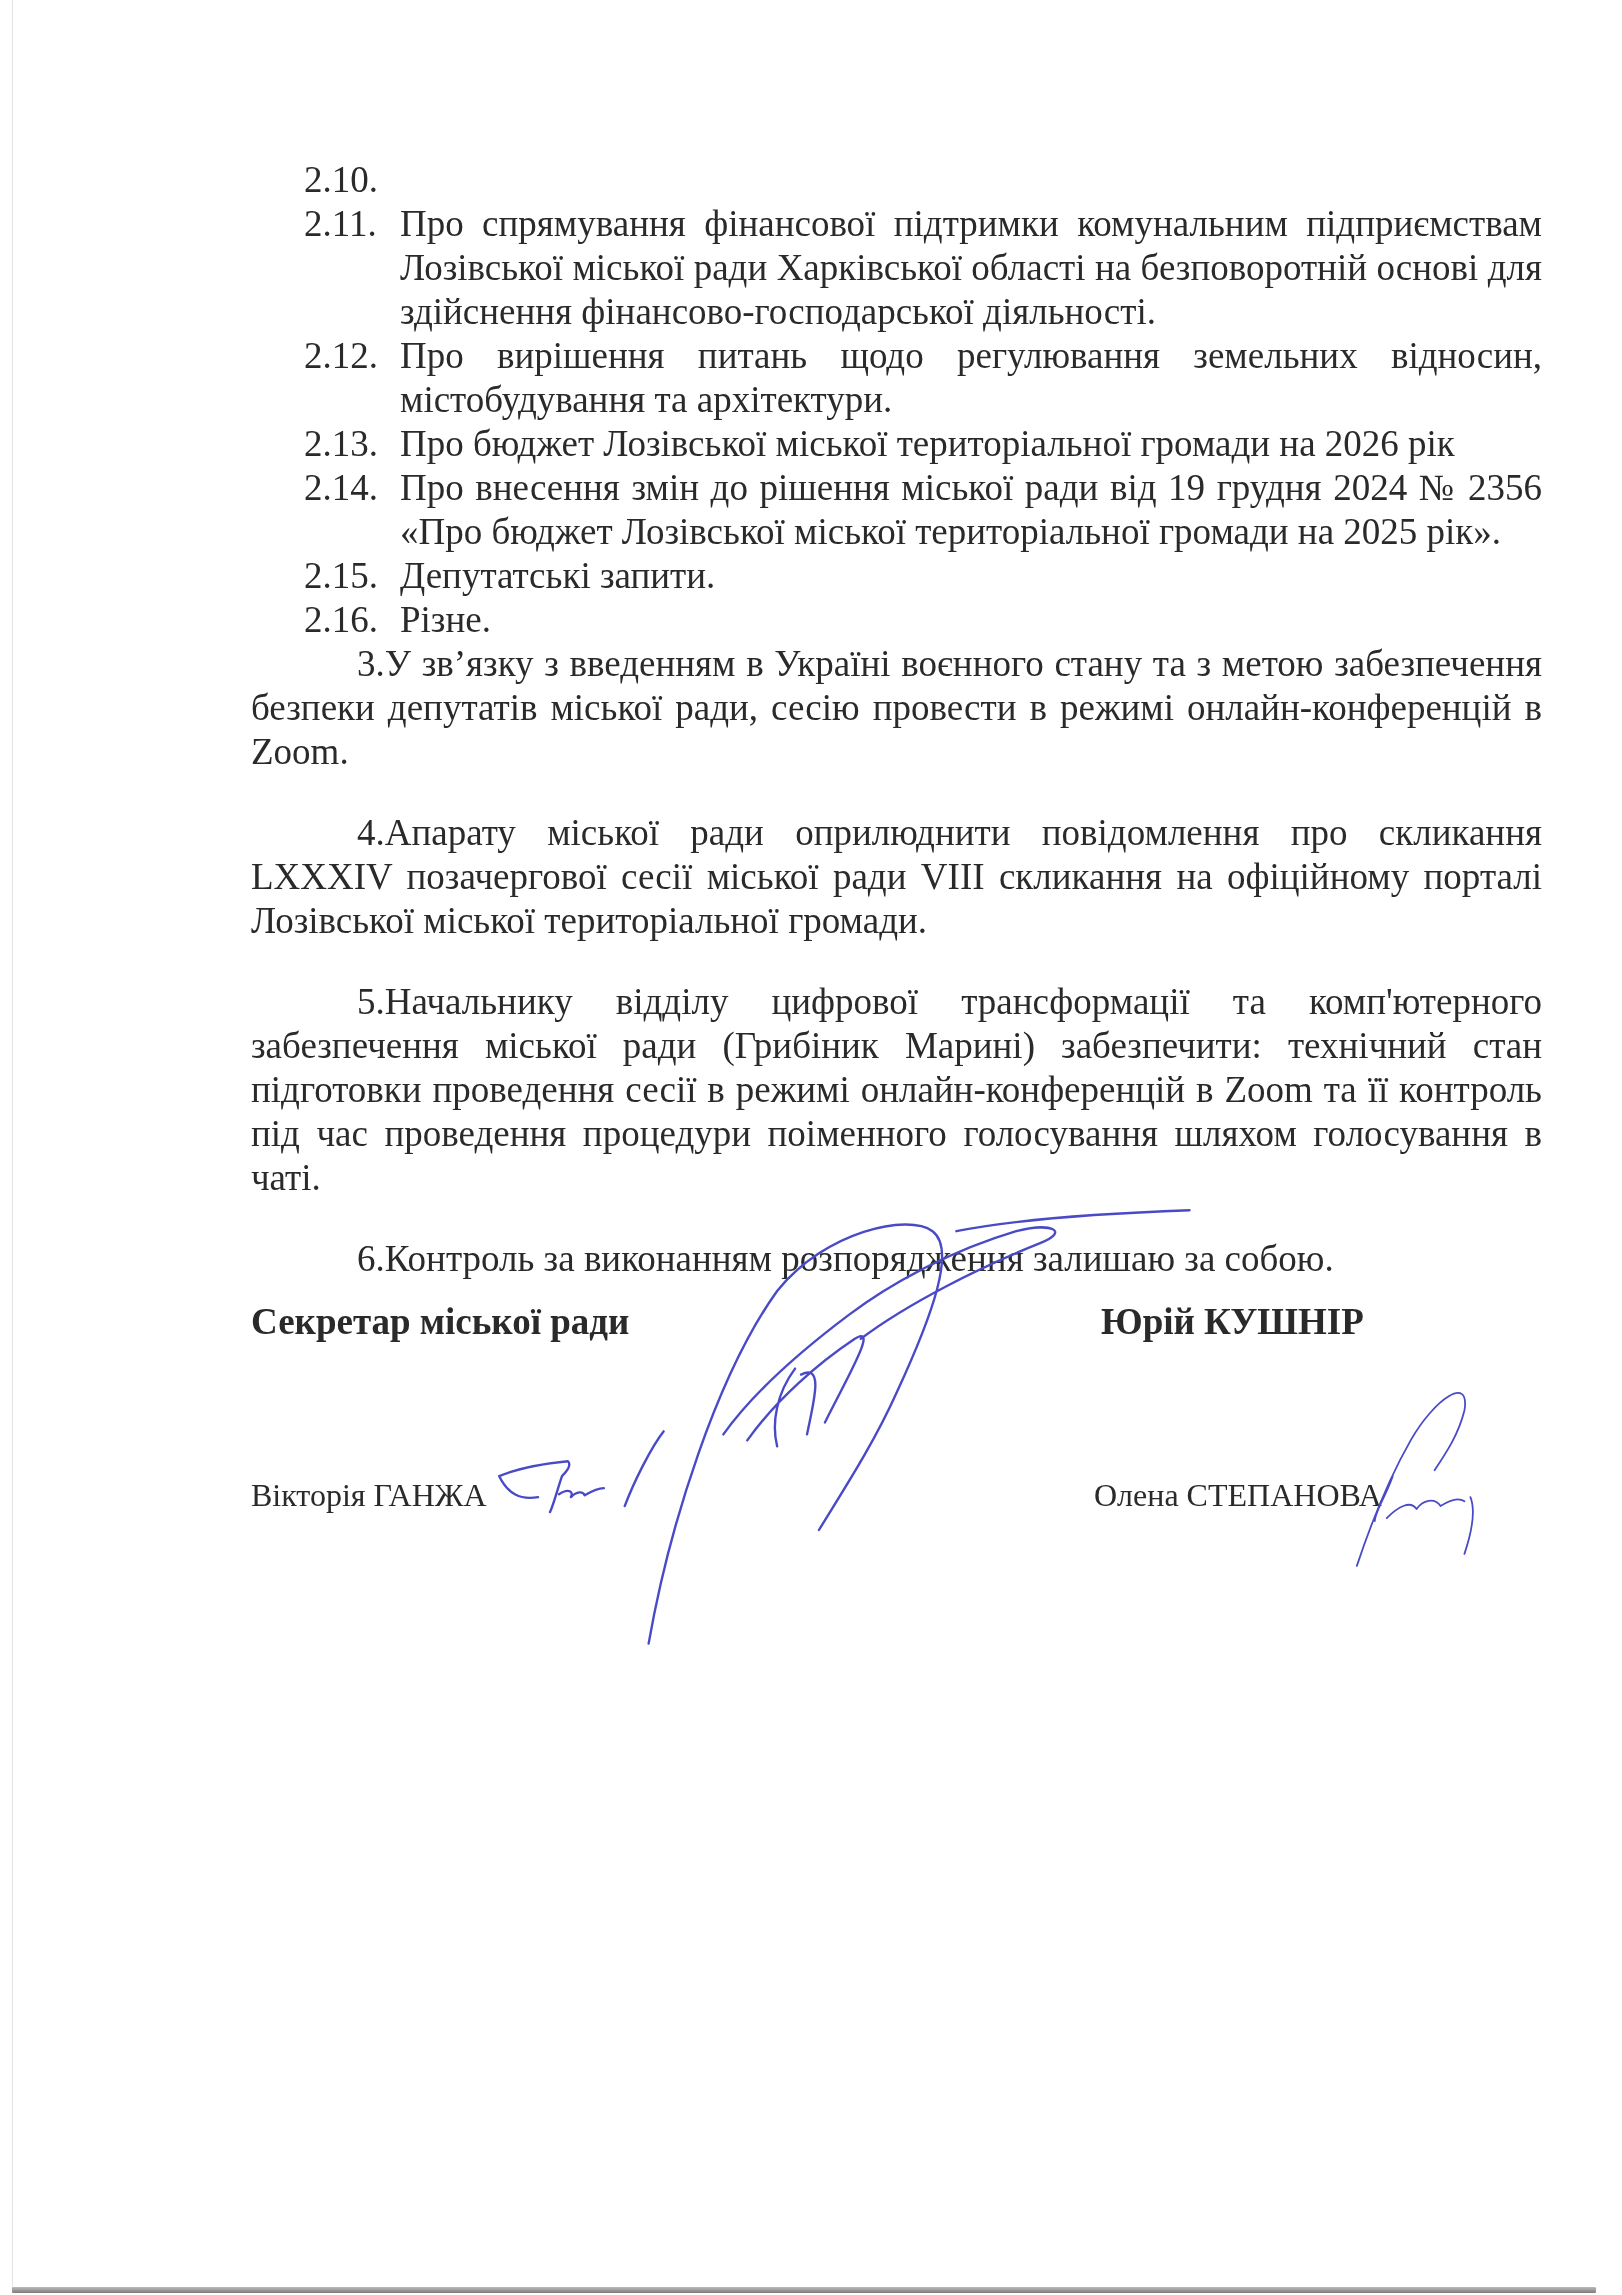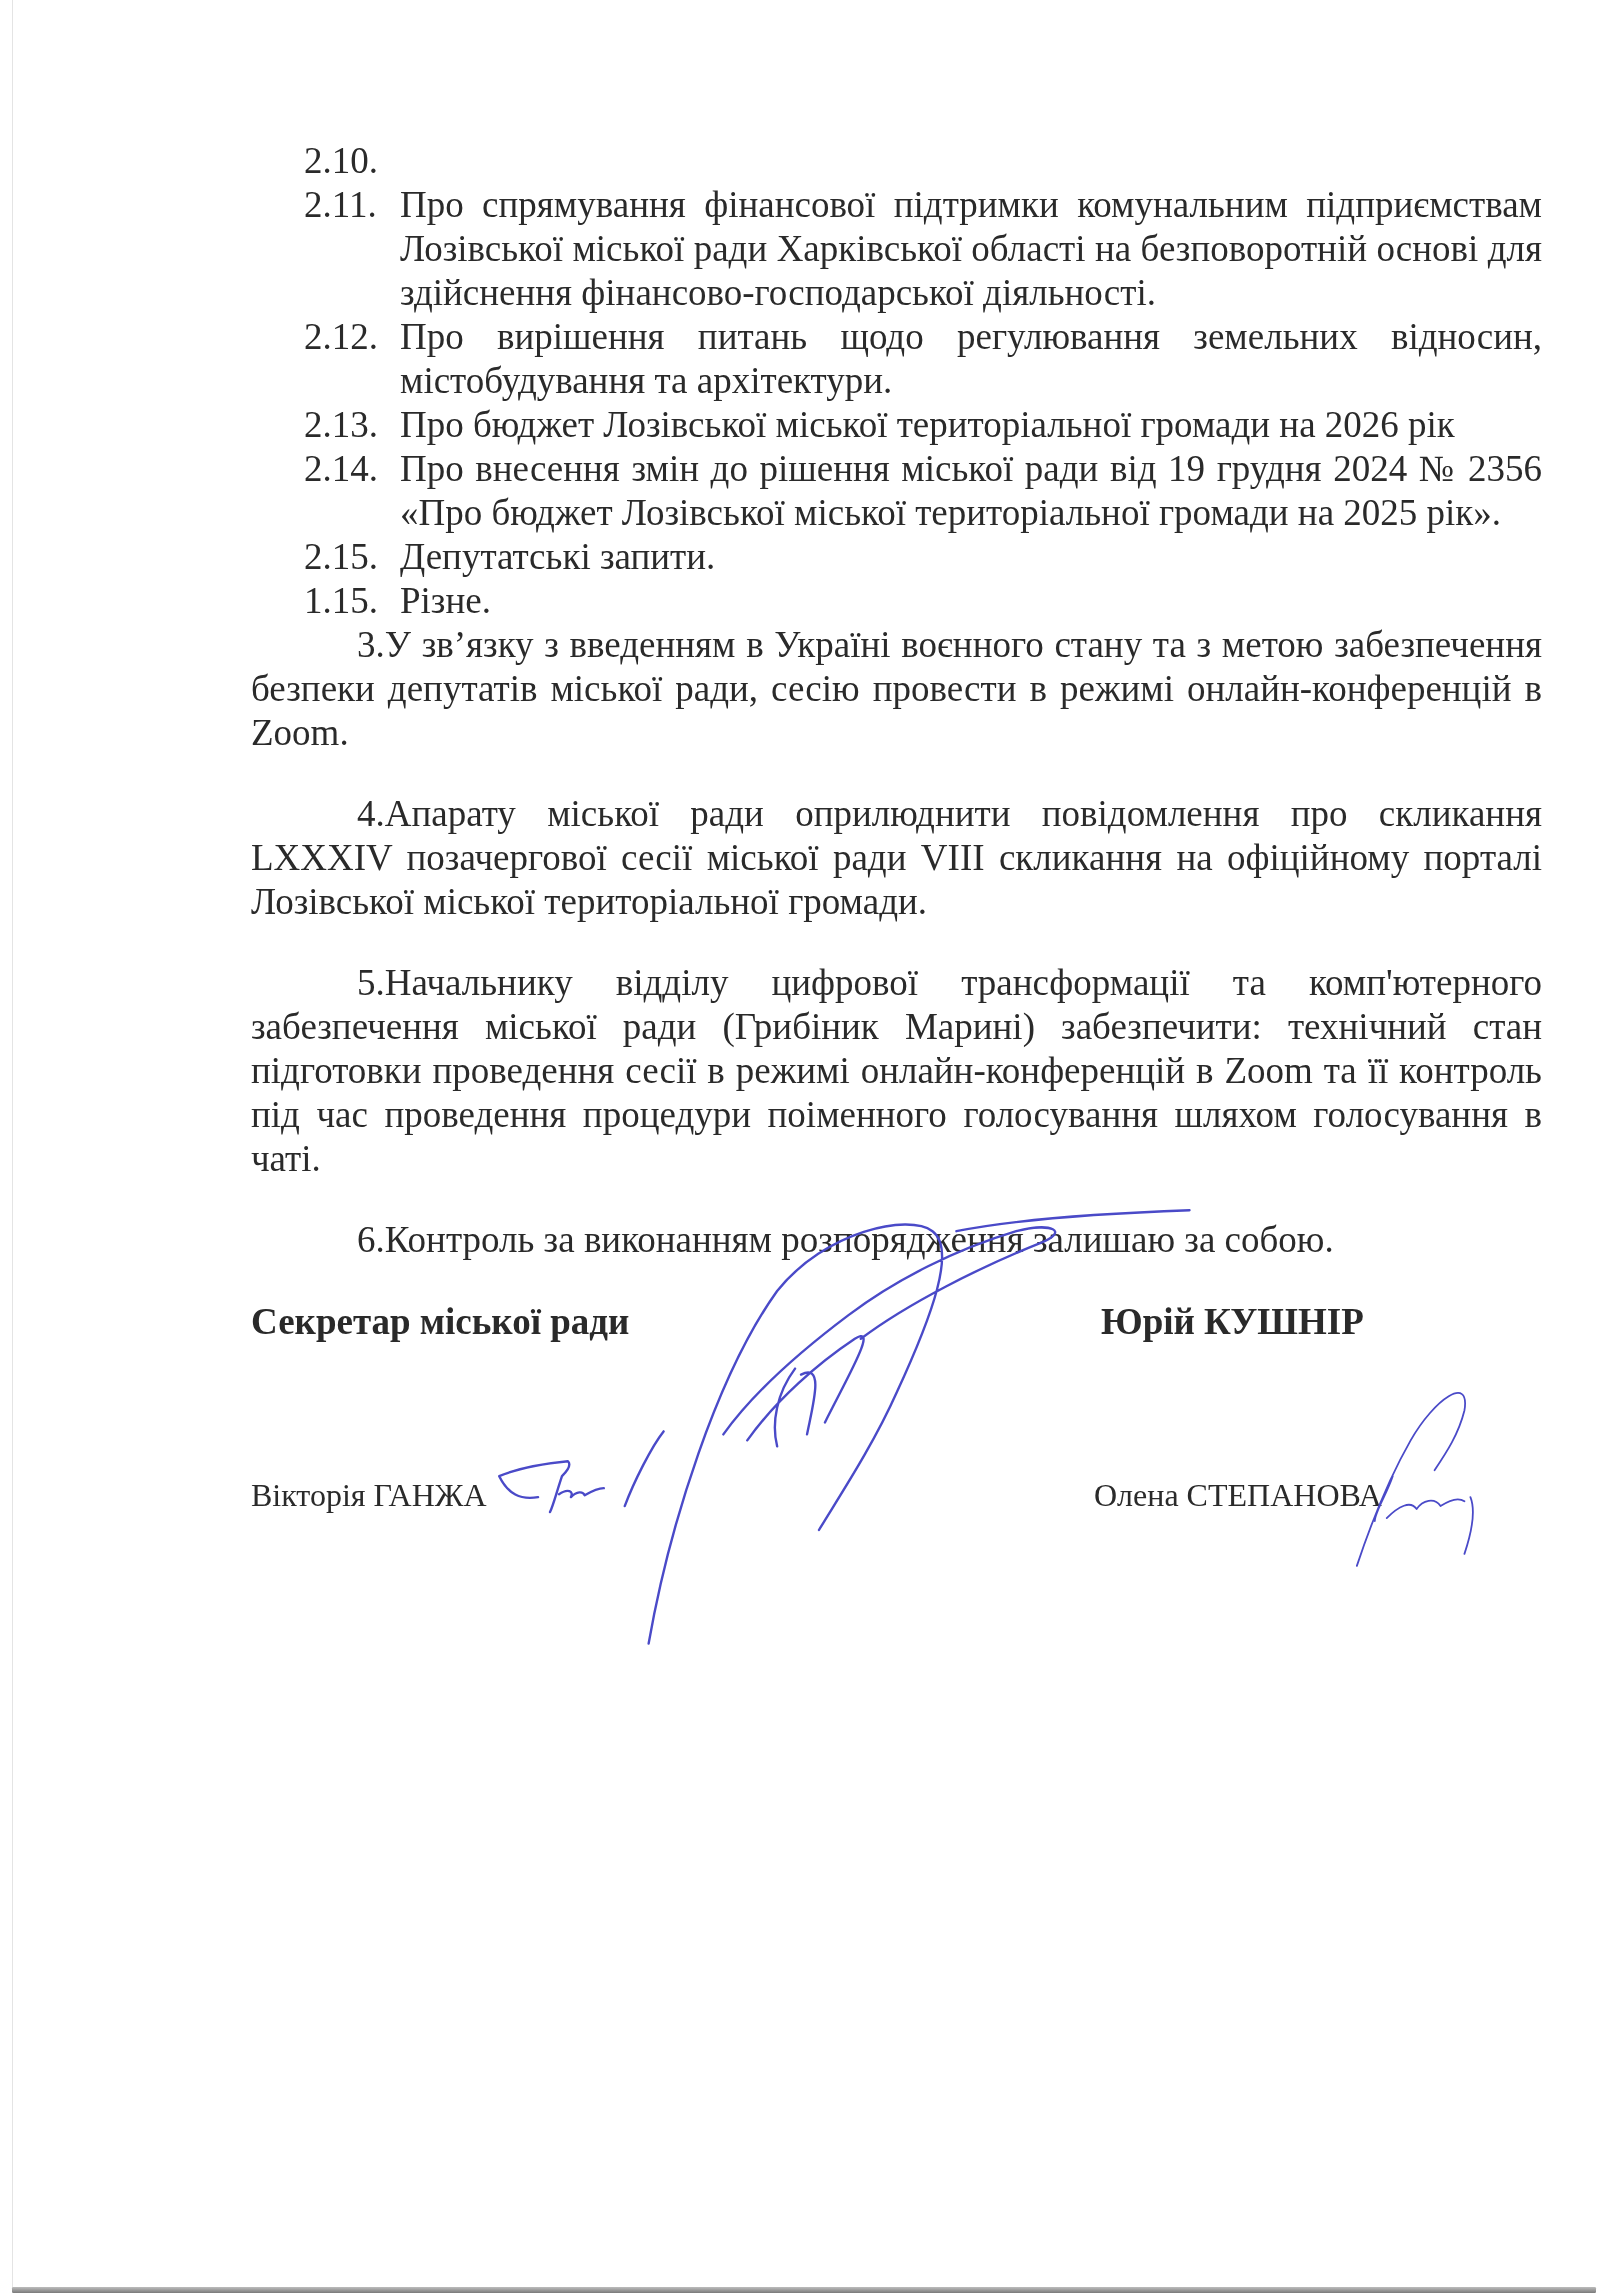--- a/index.html
+++ b/index.html
@@ -1,21 +1,21 @@
 <!DOCTYPE html>
 <html style="font-size:9.6px"><head>
 <meta charset="utf-8">
 <style>
   html, body { margin: 0; padding: 0; background: #ffffff; }
   body { width: 1623px; height: 2295px; position: relative; overflow: hidden;
          font-family: "Liberation Serif", "DejaVu Serif", serif; color: #2a2a2a; }
   .page-edge-left { position: absolute; left: 12px; top: 0; width: 1.2px; height: 2290px; background: #e4e4e4; }
   .page-edge-bottom { position: absolute; left: 12px; top: 2287px; width: 1584px; height: 6px;
          background: linear-gradient(#bdbdbd, #7a7a7a); border-radius: 1.2px; }
-  .body-text { position: absolute; left: 251px; top: 139px; width: 1291px; font-size: 37px; line-height: 44px; }
+  .body-text { position: absolute; left: 251px; top: 158px; width: 1291px; font-size: 37px; line-height: 44px; }
   .sub-item { display: flex; }
   .sub-item .num { width: 149px; padding-left: 53px; box-sizing: border-box; flex: 0 0 149px; }
   .sub-item .txt { flex: 1; text-align: justify; text-align-last: left; }
   .para { text-indent: 53px; text-align: justify; text-align-last: left; margin-top: 19px; }
   .para .pnum { display: inline-block; }
   .para .pnum.wide { min-width: 51px; }
   .para .pnum.narrow { min-width: 33px; }
   .sig-title { position: absolute; font-weight: bold; font-size: 37px; top: 1300px; }
   .sig-left { left: 251px; }
   .sig-right { left: 1053px; margin-left: 48px; }
@@ -49,21 +49,21 @@
   </div>
   <div class="sub-item">
     <span class="num">2.14.</span>
     <span class="txt">Про внесення змін до рішення міської ради від 19 грудня 2024 № 2356 «Про бюджет Лозівської міської територіальної громади на 2025 рік».</span>
   </div>
   <div class="sub-item">
     <span class="num">2.15.</span>
     <span class="txt">Депутатські запити.</span>
   </div>
   <div class="sub-item">
-    <span class="num">1.15.</span>
+    <span class="num">2.16.</span>
     <span class="txt">Різне.</span>
   </div>
 
   <p class="para" style="margin-top:0"><span class="pnum wide">3.</span><span>У зв’язку з введенням в Україні воєнного стану та з метою забезпечення безпеки депутатів міської ради, сесію провести в режимі онлайн-конференцій в Zoom.</span></p>
   <p class="para"><span class="pnum narrow">4.</span><span>Апарату міської ради оприлюднити повідомлення про скликання LXXXIV позачергової сесії міської ради VIII скликання на офіційному порталі Лозівської міської територіальної громади.</span></p>
   <p class="para"><span class="pnum narrow">5.</span><span>Начальнику відділу цифрової трансформації та комп'ютерного забезпечення міської ради (Грибiник Марині) забезпечити: технічний стан підготовки проведення сесії в режимі онлайн-конференцій в Zoom та її контроль під час проведення процедури поіменного голосування шляхом голосування в чаті.</span></p>
   <p class="para" style="margin-top:2.4px"><span class="pnum wide">6.</span><span>Контроль за виконанням розпорядження залишаю за собою.</span></p>
 </div>
 
 <div class="sig-title sig-left">Секретар міської ради</div>

